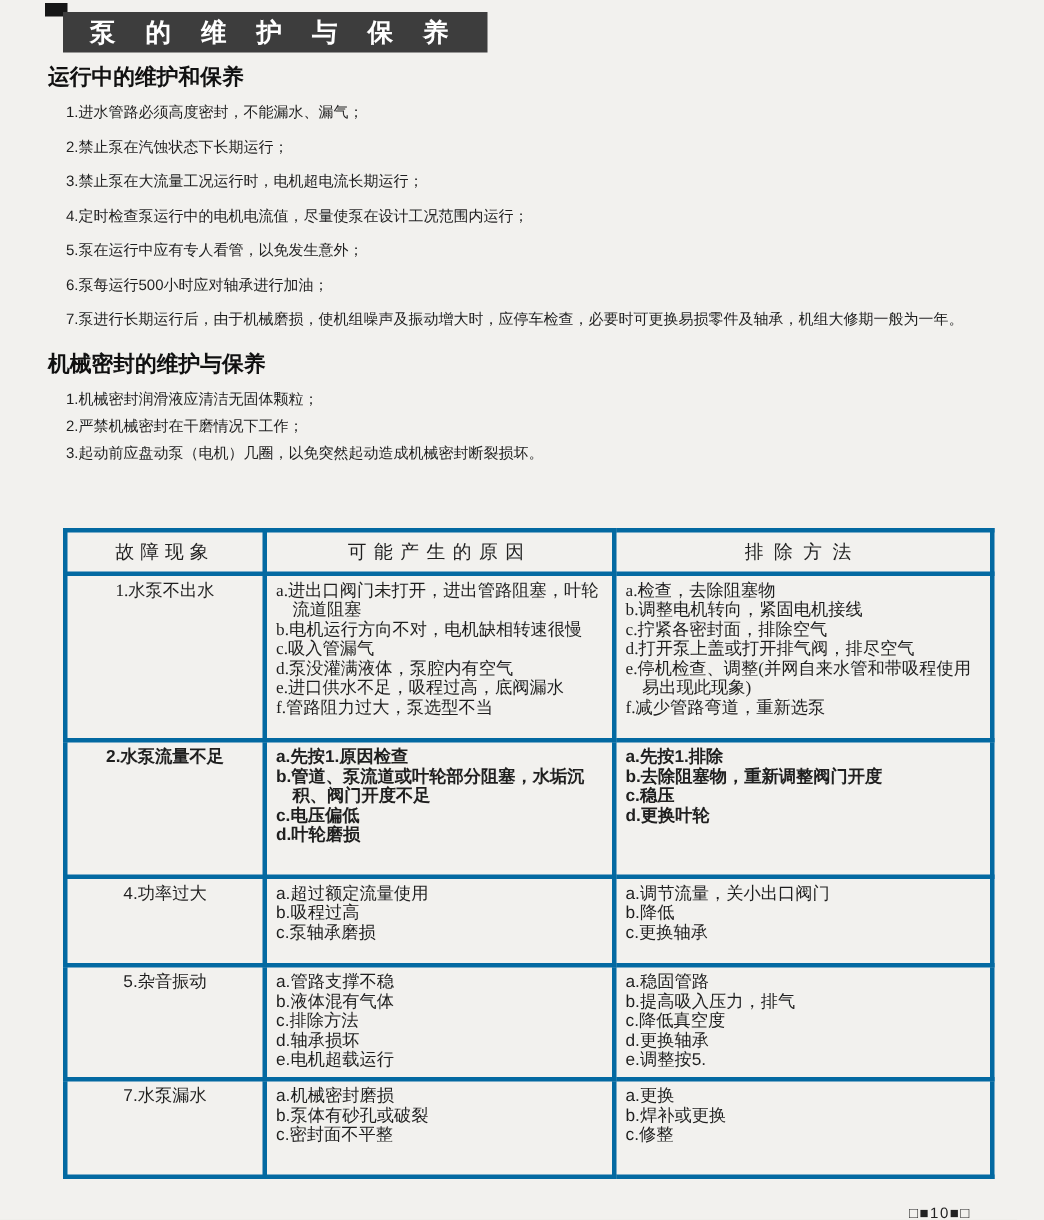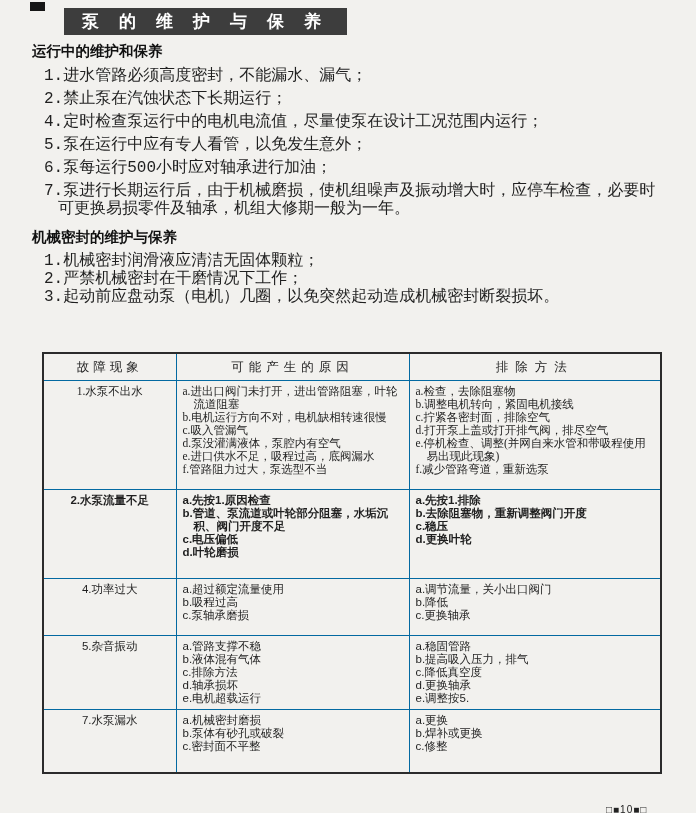--- a/index.html
+++ b/index.html
@@ -15,44 +15,44 @@
     background:#f2f1ee;
     overflow:hidden;
   }
   .corner-mark{
     position:absolute;left:30px;top:2px;width:15px;height:9px;background:#161616;
   }
   .title-bar{
     position:absolute;left:42px;
     background:#3d3d3d;color:#ffffff;
     font-weight:bold;white-space:nowrap;
-    height:27px;line-height:27px;margin-left:22px;
+    height:27px;line-height:27px;
   }
   .title-bar.t1{top:8px;font-size:17px;letter-spacing:20px;padding:0 6px 0 18px;}
   .title-bar.t2{top:320px;font-size:18px;letter-spacing:5px;padding:0 8px 0 13px;}
   .content{
     position:absolute;left:32px;top:42px;width:626px;
   }
   .sub-heading{
     font-size:14.5px;font-weight:bold;color:#111;margin:0 0 6px 0;
   }
   .sub-heading.mech{margin-top:10px;}
   .num-list{margin:0 0 2px 0;padding:0 0 0 12px;}
   .num-item{
-    font-size:16px;line-height:18px;margin-bottom:5px;
-    padding-left:14px;text-indent:-14px;font-family:Liberation Mono, monospace;
+    font-size:10px;line-height:18px;margin-bottom:5px;
+    padding-left:14px;text-indent:-14px;
   }
   .num-list.tight .num-item{line-height:17px;margin-bottom:1px;}
   table.fault-table{
     position:absolute;left:42px;top:352px;
     width:618px;border-collapse:collapse;table-layout:fixed;
     background:transparent;
   }
   table.fault-table th,table.fault-table td{
-    border:1px solid #0369a1;
+    border:3px solid #0369a1;
     font-size:11.5px;line-height:13px;
     padding:4px 6px;
     vertical-align:top;
   }
   table.fault-table{border:2px solid #2b2b2b;}
   th.h-fault{letter-spacing:4px;}
   th.h-cause{letter-spacing:5px;}
   th.h-remedy{letter-spacing:7px;}
   table.fault-table th{
     height:18px;font-size:12.5px;font-weight:normal;
@@ -80,20 +80,21 @@
 
   <div class="corner-mark"></div>
 
   <div class="title-bar t1">泵的维护与保养</div>
 
   <div class="content">
     <div class="sub-heading">运行中的维护和保养</div>
     <div class="num-list">
         <div class="num-item">1.进水管路必须高度密封，不能漏水、漏气；</div>
         <div class="num-item">2.禁止泵在汽蚀状态下长期运行；</div>
+        <div class="num-item">3.禁止泵在大流量工况运行时，电机超电流长期运行；</div>
         <div class="num-item">4.定时检查泵运行中的电机电流值，尽量使泵在设计工况范围内运行；</div>
         <div class="num-item">5.泵在运行中应有专人看管，以免发生意外；</div>
         <div class="num-item">6.泵每运行500小时应对轴承进行加油；</div>
         <div class="num-item">7.泵进行长期运行后，由于机械磨损，使机组噪声及振动增大时，应停车检查，必要时可更换易损零件及轴承，机组大修期一般为一年。</div>
       </div>
 
     <div class="sub-heading mech">机械密封的维护与保养</div>
     <div class="num-list tight">
         <div class="num-item">1.机械密封润滑液应清洁无固体颗粒；</div>
         <div class="num-item">2.严禁机械密封在干磨情况下工作；</div>

